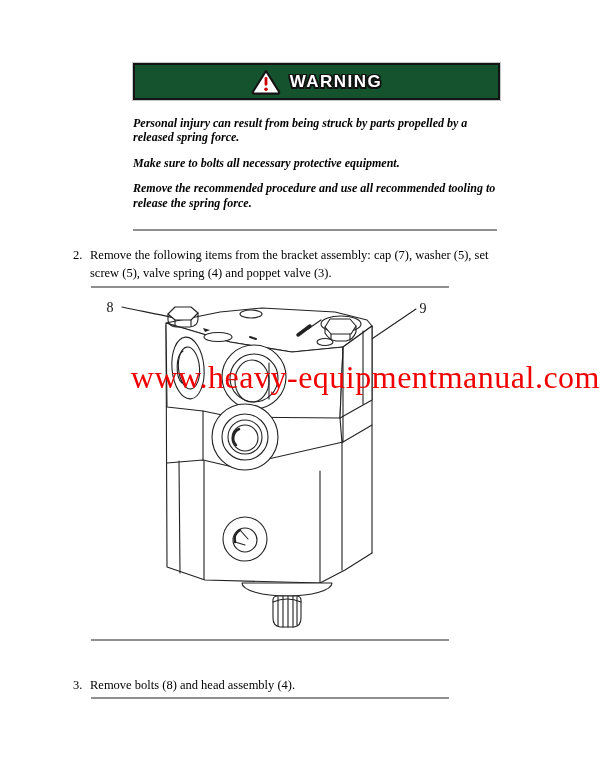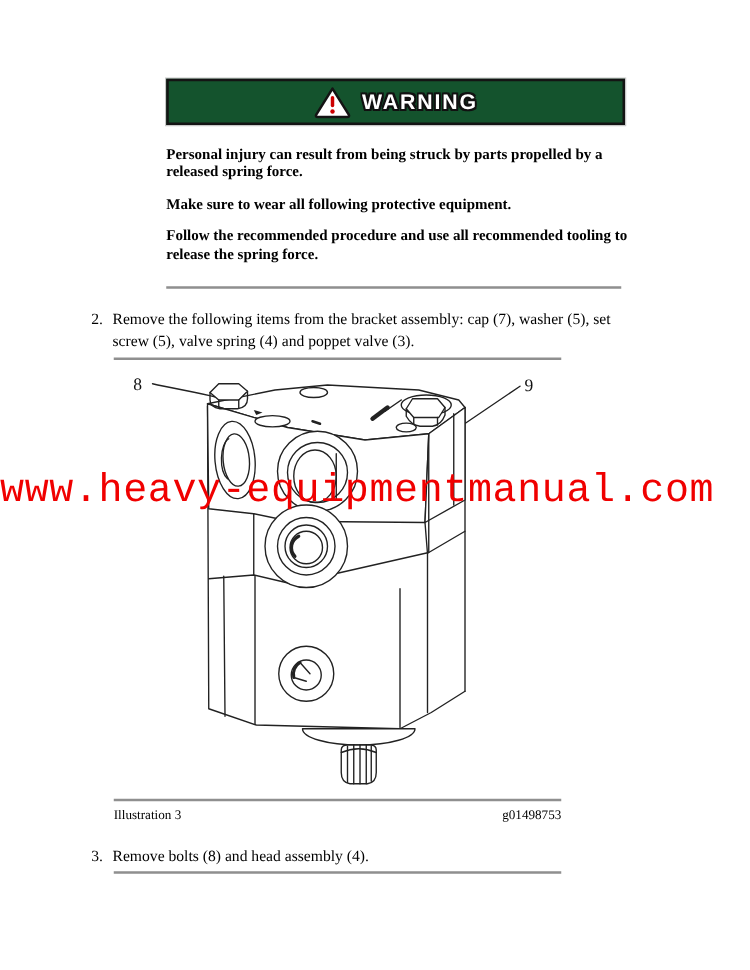--- a/index.html
+++ b/index.html
@@ -13,21 +13,21 @@
           display:flex;align-items:center;justify-content:center;gap:9px;}
   .warn-tri{width:30px;height:26px;flex:none;}
   .banner-label{font-family:"Liberation Sans",sans-serif;font-weight:800;font-size:17px;
           letter-spacing:1.5px;color:#fff;
           text-shadow:-1.5px -1.5px 0 #111,1.5px -1.5px 0 #111,-1.5px 1.5px 0 #111,
                       1.5px 1.5px 0 #111,0 -1.5px 0 #111,0 1.5px 0 #111,
                       -1.5px 0 0 #111,1.5px 0 0 #111;}
 
   
   .warn-text{position:absolute;left:133px;top:116px;width:372px;
-             font-weight:bold;font-size:12px;line-height:1.2;}
+             font-weight:bold;font-size:12px;line-height:1.2;font-style:italic;}
   .warn-text p{margin:0 0 11px 0;}
 
   .rule{position:absolute;height:2px;background:#8f8f8f;}
   .rule-1{left:133px;top:229px;width:364px;}
   .rule-2{left:91px;top:286px;width:358px;}
   .rule-3{left:91px;top:639px;width:358px;}
   .rule-4{left:91px;top:697px;width:358px;}
 
   
   .step{position:absolute;left:73px;width:447px;display:flex;
@@ -35,22 +35,22 @@
   .step-2{top:246px;}
   .step-3{top:676px;}
   .step-num{flex:none;width:17px;}
   .step-text{flex:1;}
 
   
   .illu{position:absolute;left:90px;top:290px;width:380px;height:350px;}
   .illu text{font-family:"Liberation Serif",serif;font-size:14px;fill:#111;}
 
   
-  .watermark{position:absolute;left:0;top:372px;width:600px;height:42px;line-height:42px;
-             text-align:left;font-family:Liberation Mono, monospace;
+  .watermark{position:absolute;left:0;top:356px;width:600px;height:42px;line-height:42px;
+             text-align:right;font-family:Liberation Serif, serif;
              font-size:32px;letter-spacing:.5px;color:#f00000;z-index:5;white-space:nowrap;}
 
   
   .caption-row{position:absolute;left:91px;top:647px;width:358px;display:flex;
                justify-content:space-between;font-size:10.5px;}
 </style>
 </head>
 <body>
 
 <div class="page">
@@ -59,22 +59,22 @@
     <svg class="warn-tri" viewBox="0 0 32 28">
       <path d="M16,2 L30,24.5 Q31,26.5 28.5,26.5 L3.5,26.5 Q1,26.5 2,24.5 Z" fill="#ffffff" stroke="#141414" stroke-width="2.2" stroke-linejoin="round"></path>
       <rect x="14.5" y="8.5" width="3" height="9.5" rx="1.5" fill="#cc0000"></rect>
       <circle cx="16" cy="21.8" r="1.9" fill="#cc0000"></circle>
     </svg>
     <span class="banner-label">WARNING</span>
   </div>
 
   <div class="warn-text">
     <p>Personal injury can result from being struck by parts propelled by a released spring force.</p>
-    <p>Make sure to wear all following protective equipment.</p>
-    <p>Follow the recommended procedure and use all recommended tooling to release the spring force.</p>
+    <p>Make sure to bolts all necessary protective equipment.</p>
+    <p>Remove the recommended procedure and use all recommended tooling to release the spring force.</p>
   </div>
 
   <div class="rule rule-1"></div>
 
   <div class="step step-2">
     <span class="step-num">2.</span>
     <span class="step-text">Remove the following items from the bracket assembly: cap (7), washer (5), set screw (5), valve spring (4) and poppet valve (3).</span>
   </div>
 
   <div class="rule rule-2"></div>
@@ -145,24 +145,20 @@
       <path d="M273,602 Q287,596 301,602"></path>
     </g>
     <text x="110" y="312" text-anchor="middle">8</text>
     <text x="423" y="313" text-anchor="middle">9</text>
   </svg>
 
   <div class="watermark">www.heavy-equipmentmanual.com</div>
 
   <div class="rule rule-3"></div>
 
-  <div class="caption-row">
-    <span>Illustration 3</span>
-    <span>g01498753</span>
-  </div>
 
   <div class="step step-3">
     <span class="step-num">3.</span>
     <span class="step-text">Remove bolts (8) and head assembly (4).</span>
   </div>
 
   <div class="rule rule-4"></div>
 
 </div>
 

